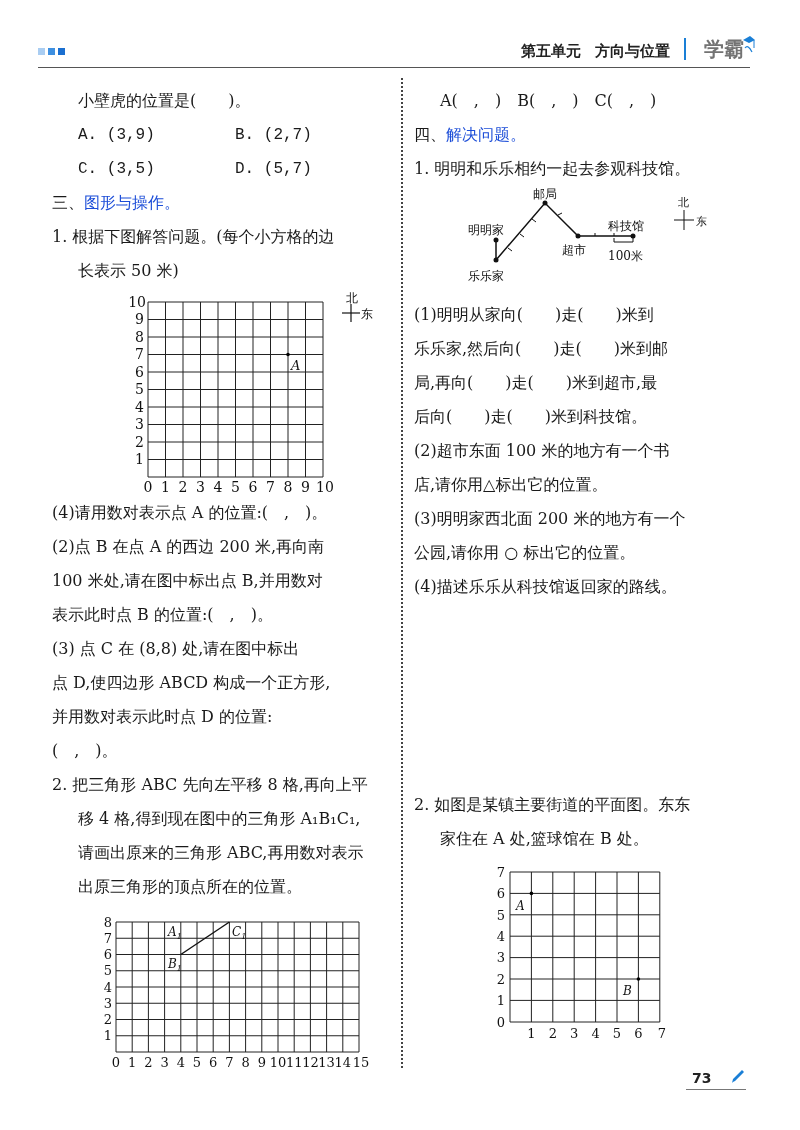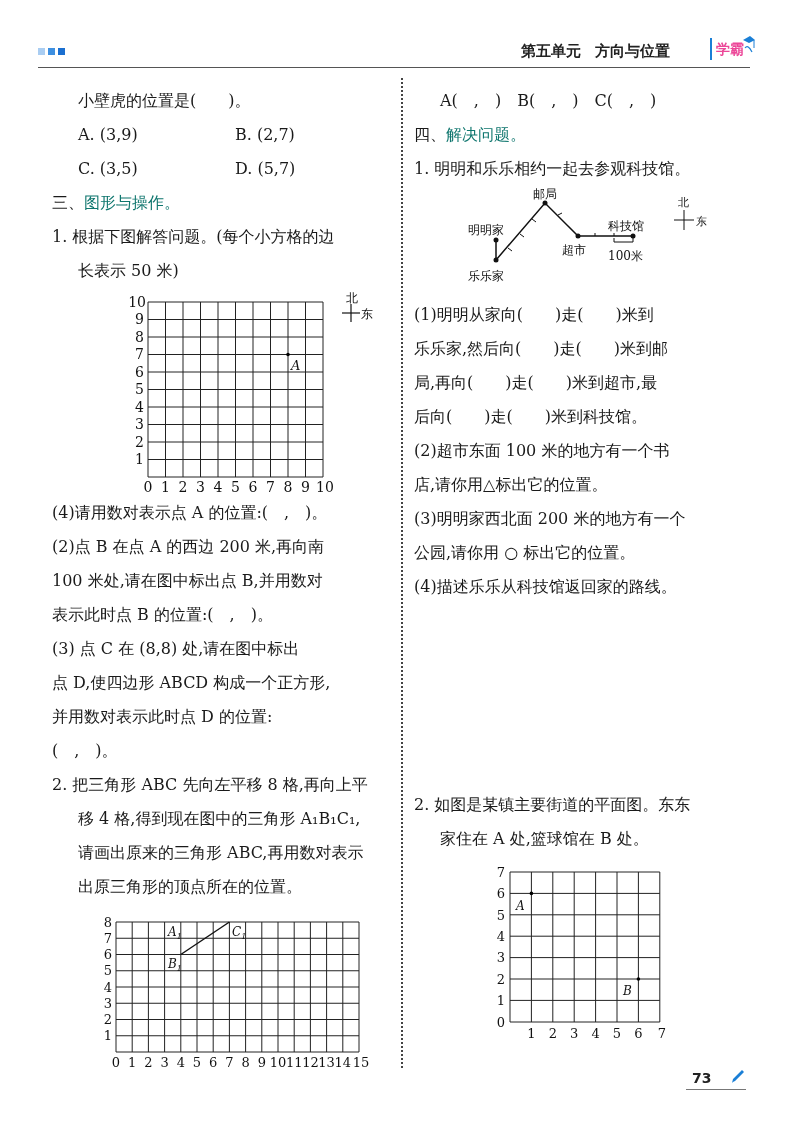--- a/index.html
+++ b/index.html
@@ -4,33 +4,33 @@
   <style>
     * { margin: 0; padding: 0; box-sizing: border-box; }
     html, body { width: 800px; height: 1130px; background: #ffffff; overflow: hidden; }
     body { position: relative; font-family: "DejaVu Serif", "Liberation Serif", serif; color: #1a1a1a; }
 
     .header { position: absolute; left: 38px; top: 34px; width: 712px; height: 34px; border-bottom: 1.5px solid #555; text-align: center; }
     .header .squares { position: absolute; left: 0; top: 14px; display: flex; gap: 3px; }
     .header .squares span { width: 7px; height: 7px; display: block; }
     .header .unit { position: absolute; right: 80px; top: 8px; font-family: "DejaVu Sans", sans-serif; font-size: 15px; font-weight: bold; color: #222; letter-spacing: 0px; }
     .header .unit .gap { display: inline-block; width: 14px; }
-    .header .brand { position: absolute; right: 6px; top: 4px; font-family: "DejaVu Sans", sans-serif; font-size: 14px; font-weight: bold; color: #ec4899; padding-left: 4px; border-left: 2px solid #1a7fd6; line-height: 22px; }
+    .header .brand { position: absolute; right: 6px; top: 4px; font-family: "DejaVu Sans", sans-serif; font-size: 20px; font-weight: bold; color: #737373; padding-left: 18px; border-left: 2px solid #1a7fd6; line-height: 22px; }
     .header .cap { position: absolute; right: -6px; top: 0px; width: 14px; height: 20px; }
 
     .divider { position: absolute; left: 401px; top: 78px; height: 990px; border-left: 2px dotted #444; }
 
     .col { position: absolute; font-size: 16px; line-height: 34px; }
     .col-left { left: 52px; top: 84px; width: 340px; }
     .col-right { left: 414px; top: 84px; width: 345px; }
 
     .line { white-space: nowrap; }
     .indent { padding-left: 26px; }
-    .blue { color: #0f766e; }
-    .opts { display: flex; padding-left: 26px; }
+    .blue { color: #1d4ed8; }
+    .opts { display: flex; padding-left: 26px; font-family: Liberation Mono, monospace; }
     .opts span { width: 170px; }
 
     svg text { font-family: "DejaVu Serif", "Liberation Serif", serif; }
 
     .pagenum { position: absolute; left: 686px; top: 1068px; width: 60px; border-bottom: 1px solid #777; height: 22px; text-align: right; }
     .pagenum span { font-family: "DejaVu Sans", sans-serif; font-size: 14px; font-weight: bold; position: absolute; left: 6px; top: 2px; color: #222; }
     .pagenum svg { position: absolute; left: 44px; top: 0px; }
   </style>
 </head>
 <body>

